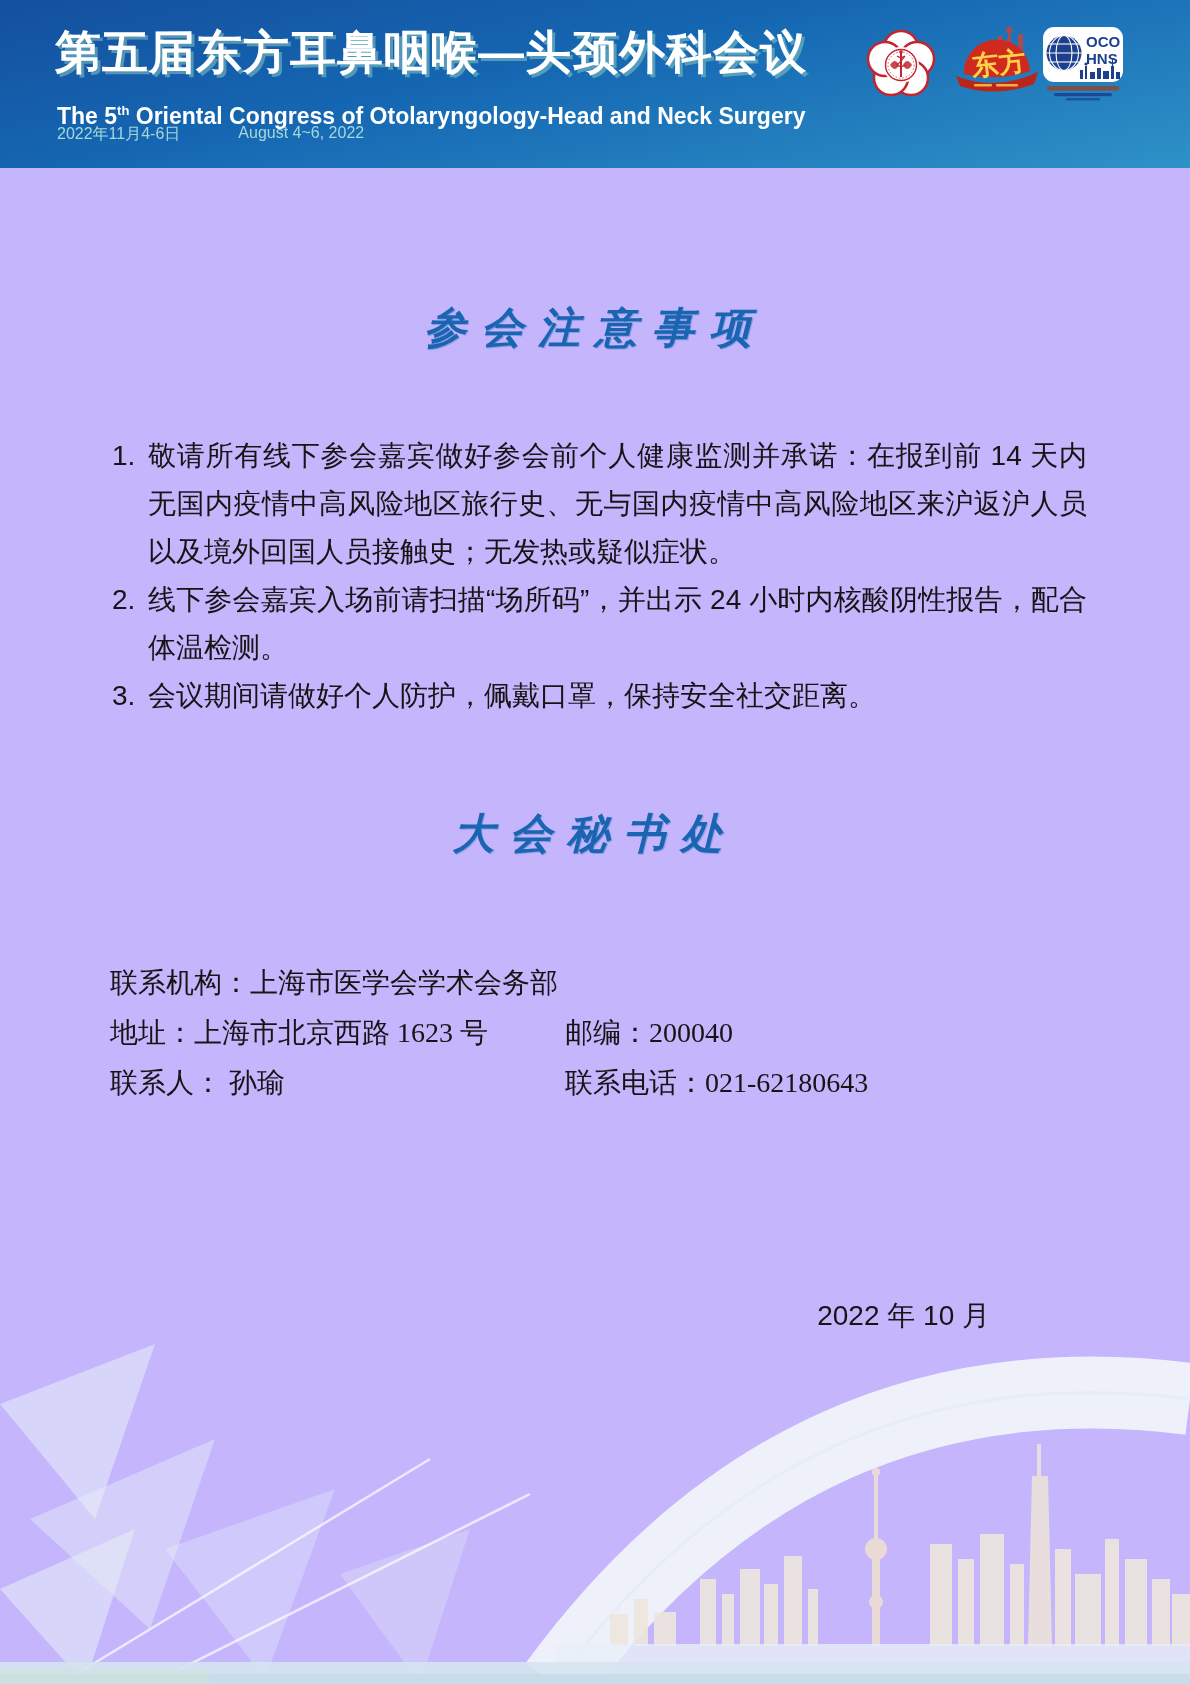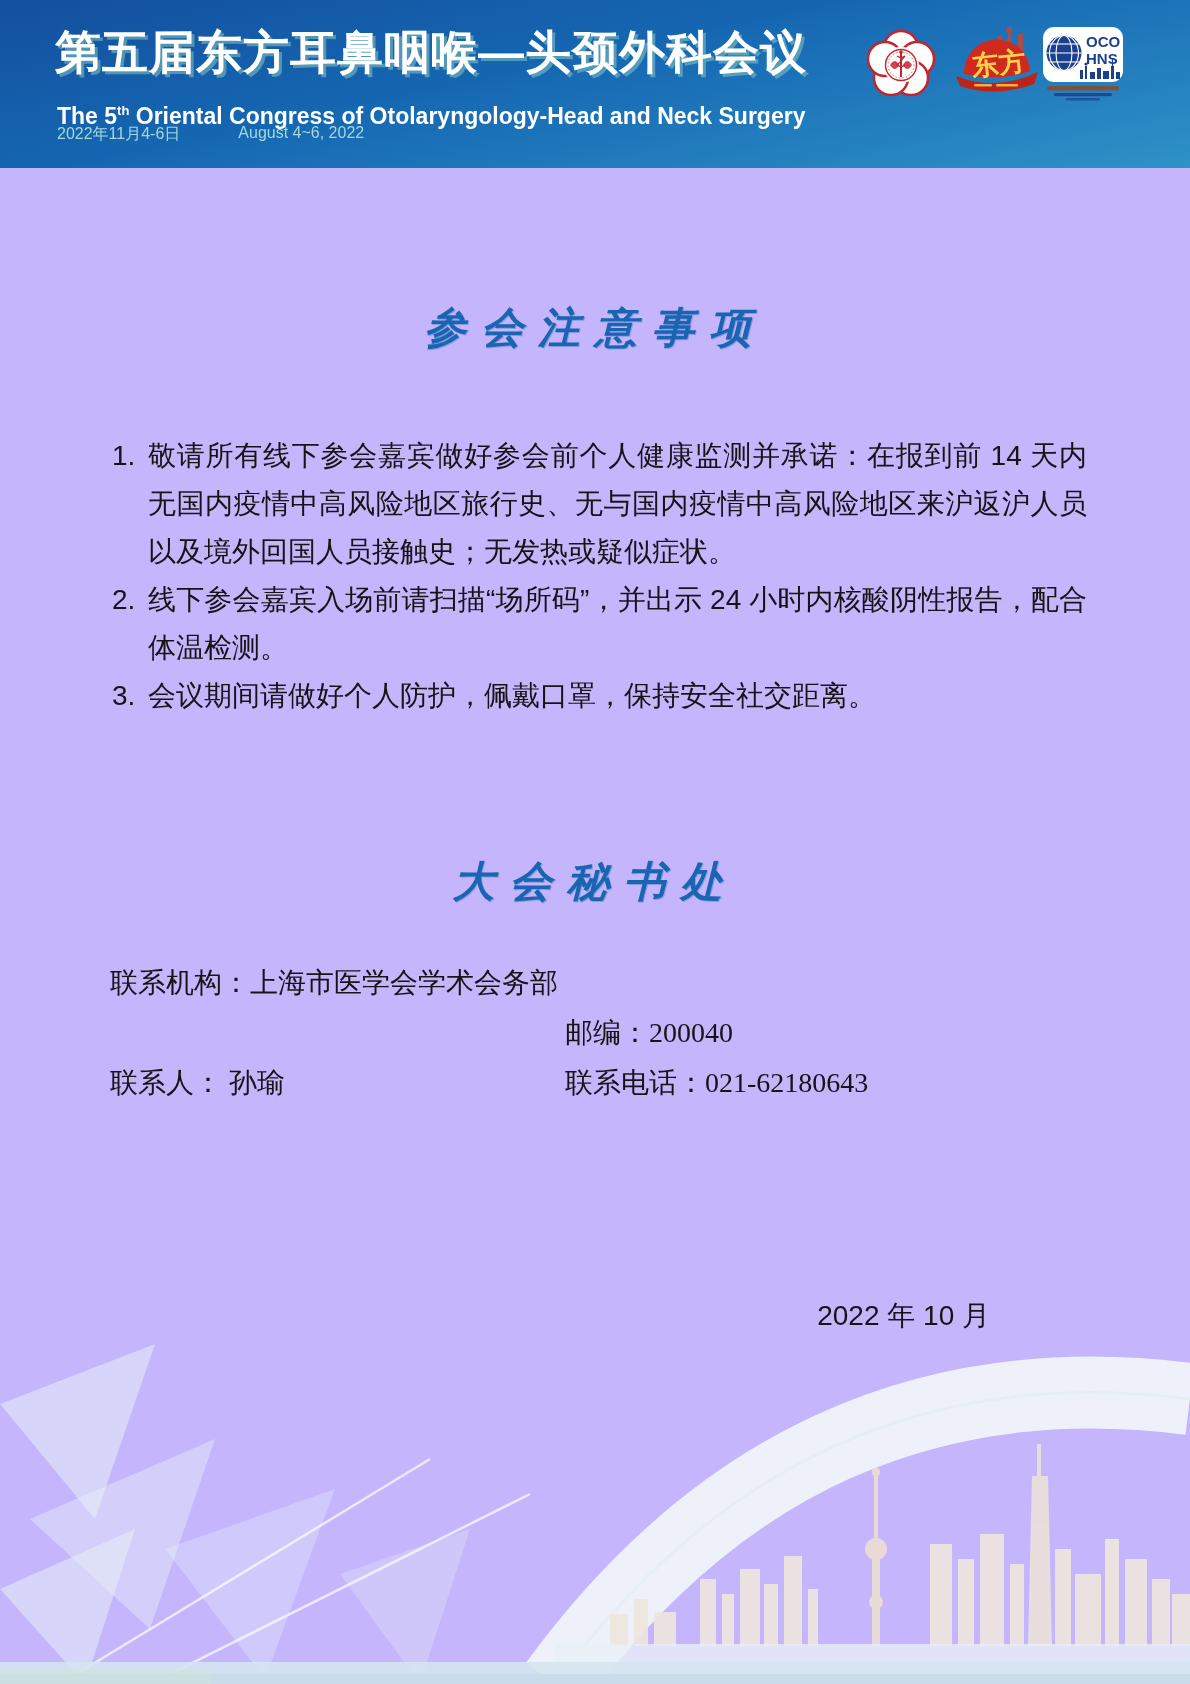--- a/index.html
+++ b/index.html
@@ -35,21 +35,21 @@
   
   .calli-title {
     position:absolute; left:0; width:1190px; text-align:center;
     font-family:Liberation Serif, serif;
     font-style:italic; font-weight:bold;
     color:#1a65b1; font-size:42px; letter-spacing:15px;
     text-shadow:1px 1px 0 rgba(26,101,177,.35);
     white-space:nowrap;
   }
   .notice-title { top:300px; }
-  .sec-title    { top:854px; }
+  .sec-title    { top:806px; }
 
   
   .notice-list {
     position:absolute; top:432px; left:112px; width:975px;
     font-size:28px; line-height:48px; color:#151515;
     list-style:none;
   }
   .notice-item { display:flex; }
   .notice-marker { flex:0 0 36px; }
   .notice-text { flex:1; text-align:justify; }
@@ -168,20 +168,21 @@
     </li>
   </ol>
 
   <div class="calli-title sec-title">大会秘书处</div>
 
   <div class="contact">
     <div class="contact-row">
       <span>联系机构：上海市医学会学术会务部</span>
     </div>
     <div class="contact-row">
+      <span>地址：上海市北京西路 1623 号</span>
       <span class="contact-right">邮编：200040</span>
     </div>
     <div class="contact-row">
       <span>联系人： 孙瑜</span>
       <span class="contact-right">联系电话：021-62180643</span>
     </div>
   </div>
 
   <div class="signature">
     <div>2022 年 10 月</div>

